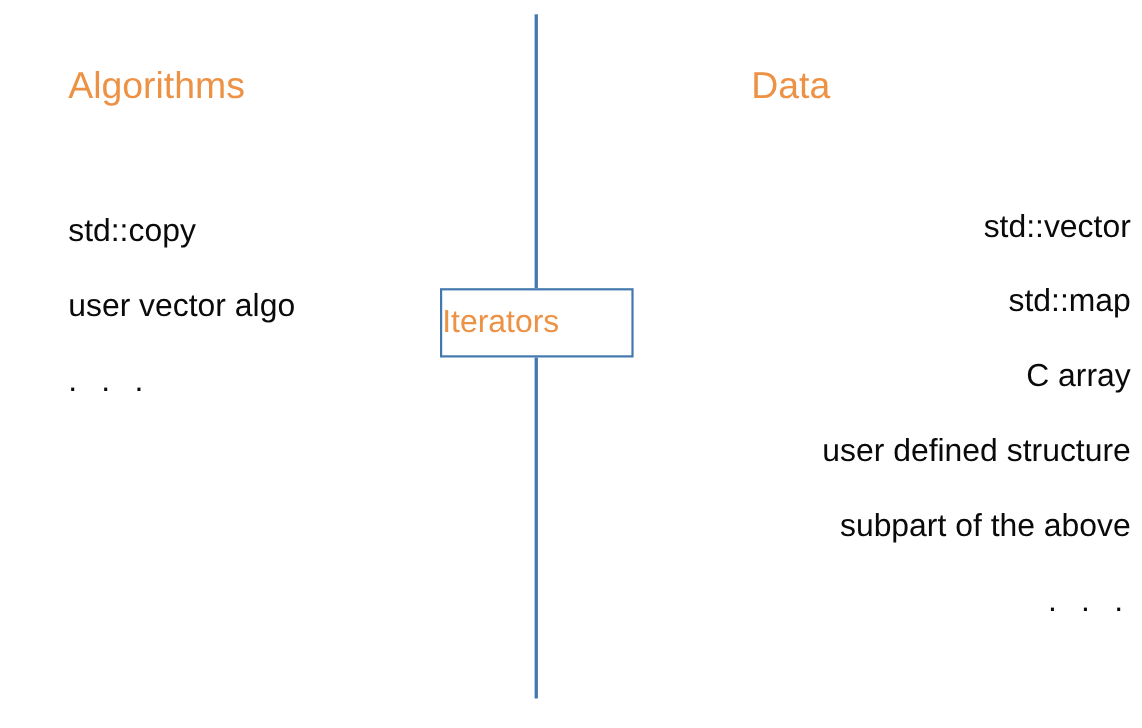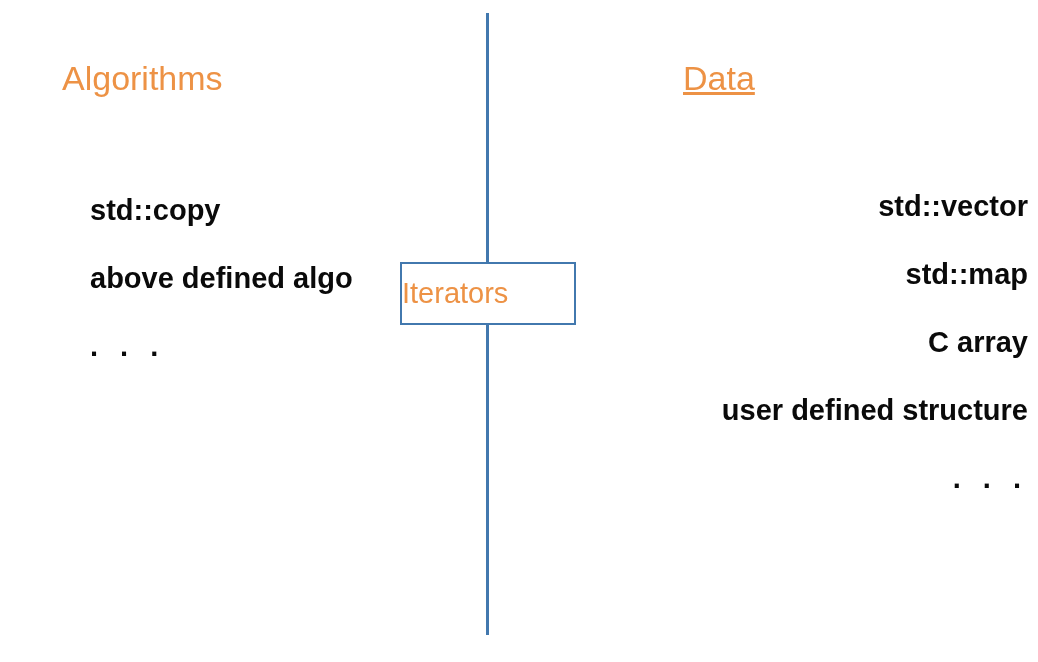--- a/index.html
+++ b/index.html
@@ -32,39 +32,38 @@
   
   .heading {
     position: absolute;
     color: #ED9245;
     font-size: 34px;
     font-weight: 400;
     line-height: 1;
     white-space: nowrap;
   }
   #heading-algorithms { left: 62px; top: 61px; }
-  #heading-data       { left: 683px; top: 61px; text-decoration: underline; }
+  #heading-data       { left: 683px; top: 61px; }
 
   
   .column {
     position: absolute;
     display: flex;
     flex-direction: column;
   }
   #column-algorithms { left: 62px; top: 196px; width: 400px; }
   #column-data       { left: 628px; top: 192px; width: 400px; align-items: flex-end; }
 
   .list-item {
     color: #0a0a0a;
     font-size: 29px;
-    font-weight: 700;
+    font-weight: 400;
     line-height: 1;
     white-space: nowrap;
     margin-bottom: 39px;
-    margin-left: 28px;
   }
   .list-item.ellipsis {
     letter-spacing: 7px;
     font-size: 29px;
   }
 
   
   #iterators-box {
     position: absolute;
     left: 400px;
@@ -91,29 +90,30 @@
 <div id="slide">
 
   <div class="divider"></div>
 
   <div class="heading" id="heading-algorithms">Algorithms</div>
 
   <div class="heading" id="heading-data">Data</div>
 
   <div class="column" id="column-algorithms">
     <div class="list-item">std::copy</div>
-    <div class="list-item">above defined algo</div>
+    <div class="list-item">user vector algo</div>
     <div class="list-item ellipsis">. . .</div>
   </div>
 
   <div class="column" id="column-data">
     <div class="list-item">std::vector</div>
     <div class="list-item">std::map</div>
     <div class="list-item">C array</div>
     <div class="list-item">user defined structure</div>
+    <div class="list-item">subpart of the above</div>
     <div class="list-item ellipsis">. . .</div>
   </div>
 
   <div id="iterators-box">
     <span id="iterators-label">Iterators</span>
   </div>
 
 </div>
 
 </body></html>

